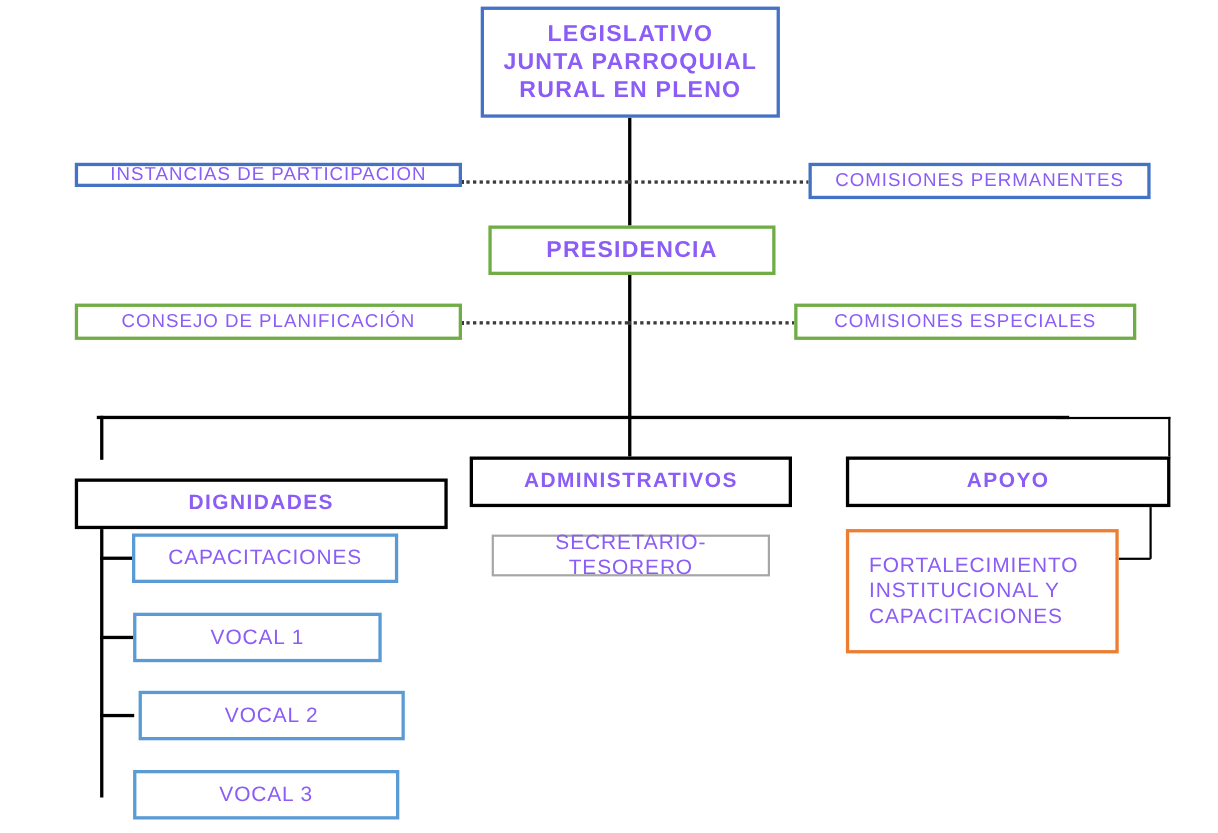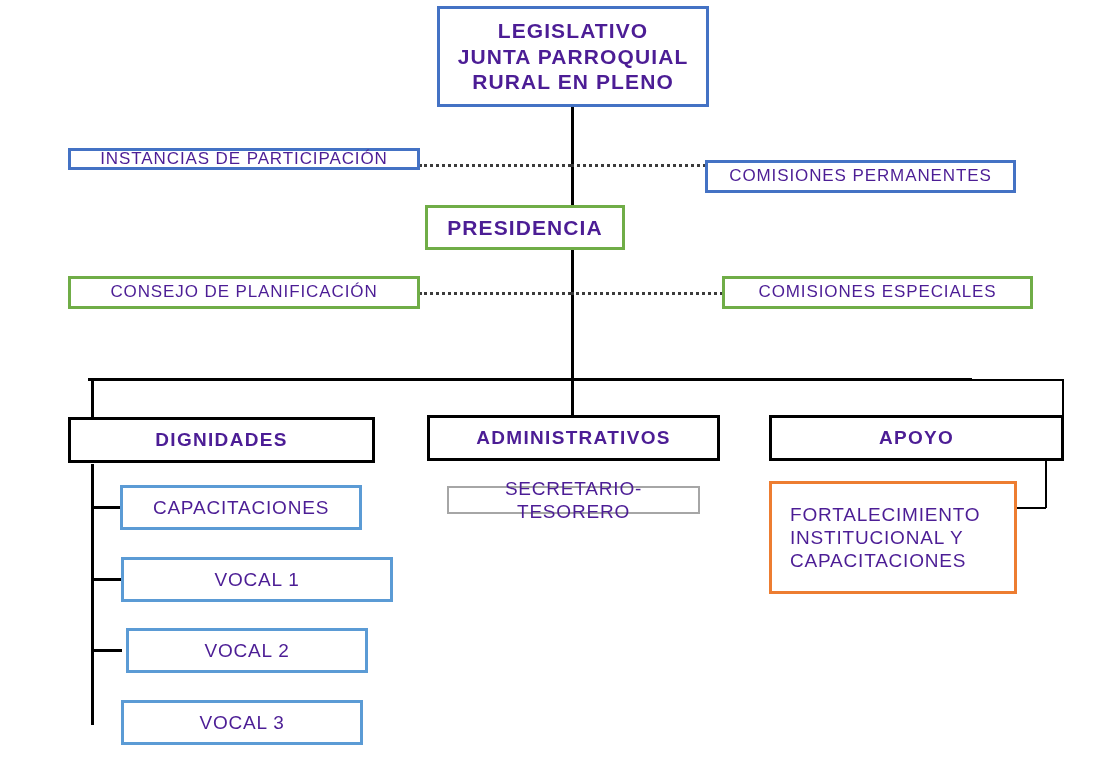--- a/index.html
+++ b/index.html
@@ -19,21 +19,21 @@
     overflow: hidden;
   }
   .box {
     position: absolute;
     box-sizing: border-box;
     background: #ffffff;
     display: flex;
     align-items: center;
     justify-content: center;
     text-align: center;
-    color: #4c1d95;
+    color: #8b5cf6;
     z-index: 5;
     letter-spacing: 0.2px;
   }
   .box .lbl {
     display: block;
     width: 100%;
     line-height: 1.22;
   }
   
   .b-blue    { border: 3px solid #4472C4; }
@@ -137,65 +137,65 @@
       <span>LEGISLATIVO</span><br>
       <span>JUNTA PARROQUIAL</span><br>
       <span>RURAL EN PLENO</span>
     </span>
   </div>
 
   <div class="box b-blue t-reg" style="left:68px; top:148px; width:352px; height:22px;">
     <span class="lbl">INSTANCIAS DE PARTICIPACIÓN</span>
   </div>
 
-  <div class="box b-blue t-reg" style="left:705px; top:148px; width:311px; height:33px;margin-top:12px;">
+  <div class="box b-blue t-reg" style="left:735px; top:148px; width:311px; height:33px;">
     <span class="lbl">COMISIONES PERMANENTES</span>
   </div>
 
-  <div class="box b-green t-bold" style="left:425px; top:205px; width:200px; height:45px;">
+  <div class="box b-green t-bold" style="left:444px; top:205px; width:261px; height:45px;">
     <span class="lbl">PRESIDENCIA</span>
   </div>
 
   <div class="box b-green t-reg" style="left:722px; top:276px; width:311px; height:33px;">
     <span class="lbl">COMISIONES ESPECIALES</span>
   </div>
 
   <div class="box b-green t-reg" style="left:68px; top:276px; width:352px; height:33px;">
     <span class="lbl">CONSEJO DE PLANIFICACIÓN</span>
   </div>
 
-  <div class="box b-black t-bold-sm" style="left:68px; top:417px; width:307px; height:46px;">
+  <div class="box b-black t-bold-sm" style="left:68px; top:435px; width:339px; height:46px;">
     <span class="lbl">DIGNIDADES</span>
   </div>
 
   <div class="box b-black t-bold-sm" style="left:427px; top:415px; width:293px; height:46px;">
     <span class="lbl">ADMINISTRATIVOS</span>
   </div>
 
   <div class="box b-black t-bold-sm" style="left:769px; top:415px; width:295px; height:46px;">
     <span class="lbl">APOYO</span>
   </div>
 
   <div class="box b-ltblue t-reg-lg" style="left:120px; top:485px; width:242px; height:45px;">
     <span class="lbl">CAPACITACIONES</span>
   </div>
 
-  <div class="box b-ltblue t-reg-lg" style="left:121px; top:557px; width:272px; height:45px;">
+  <div class="box b-ltblue t-reg-lg" style="left:121px; top:557px; width:226px; height:45px;">
     <span class="lbl">VOCAL 1</span>
   </div>
 
   <div class="box b-ltblue t-reg-lg" style="left:110px; top:628px; width:242px; height:45px;margin-left:16px;">
     <span class="lbl">VOCAL 2</span>
   </div>
 
   <div class="box b-ltblue t-reg-lg" style="left:121px; top:700px; width:242px; height:45px;">
     <span class="lbl">VOCAL 3</span>
   </div>
 
-  <div class="box b-gray t-reg-lg" style="left:447px; top:486px; width:253px; height:28px;">
+  <div class="box b-gray t-reg-lg" style="left:447px; top:486px; width:253px; height:38px;">
     <span class="lbl">SECRETARIO-TESORERO</span>
   </div>
 
   <div class="box b-orange t-reg-lg t-left" style="left:769px; top:481px; width:248px; height:113px;">
     <span class="lbl">
       <span>FORTALECIMIENTO</span><br>
       <span>INSTITUCIONAL   Y</span><br>
       <span>CAPACITACIONES</span>
     </span>
   </div>

